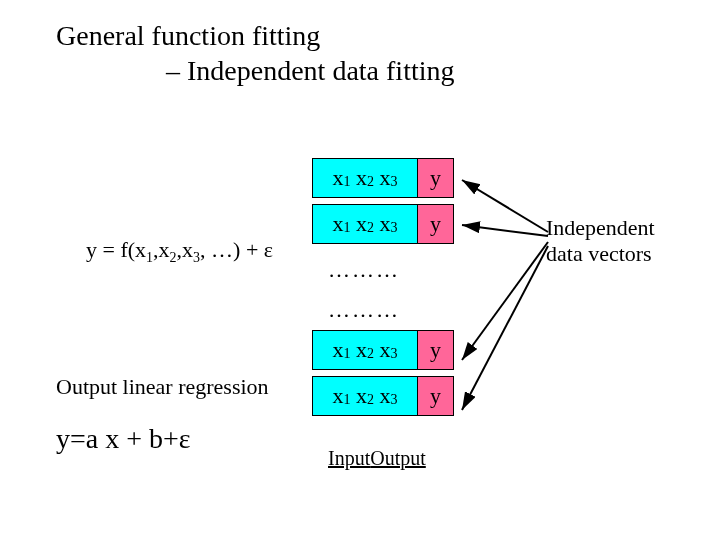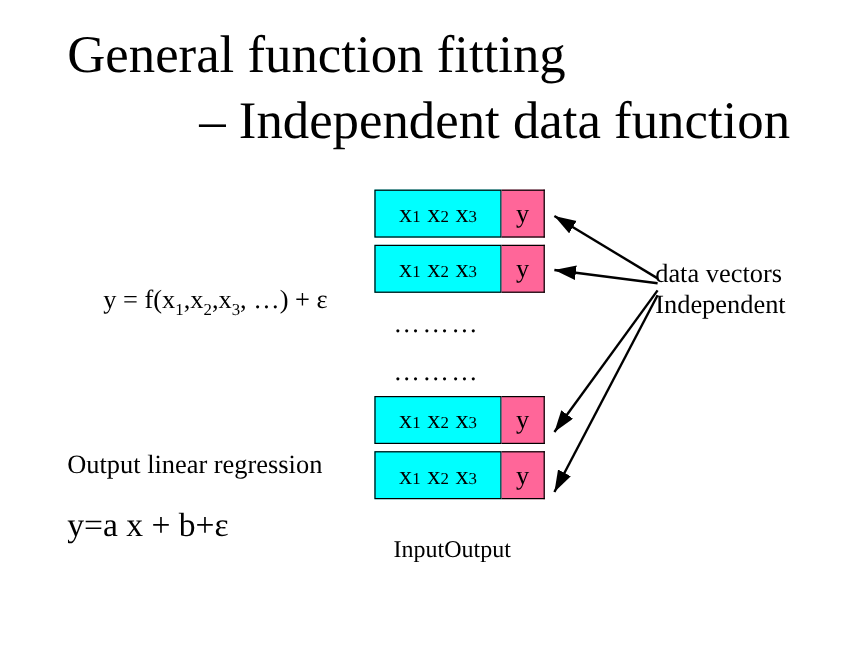--- a/index.html
+++ b/index.html
@@ -10,21 +10,21 @@
     background: #fff;
     font-family: "Times New Roman", Times, serif;
     color: #000;
     position: relative;
     overflow: hidden;
   }
   .title {
     position: absolute;
     left: 56px;
     top: 18px;
-    font-size: 44px;
+    font-size: 28px;
     line-height: 1.25;
   }
   .title .line2 {
     padding-left: 110px;
   }
   .formula {
     position: absolute;
     left: 66px;
     top: 237px;
     font-size: 22px;
@@ -89,20 +89,21 @@
     padding-left: 16px;
     font-size: 22px;
     letter-spacing: 2px;
   }
   .io-labels {
     position: absolute;
     left: 328px;
     top: 447px;
     font-size: 20px;
     display: flex;
+    text-decoration: underline;
   }
   .io-labels .out {
   }
   .side-label {
     position: absolute;
     left: 546px;
     top: 215px;
     font-size: 22px;
     line-height: 1.2;
   }
@@ -113,21 +114,21 @@
     width: 720px;
     height: 540px;
     pointer-events: none;
   }
 </style>
 </head>
 <body>
 
 <div class="title">
   <div>General function fitting</div>
-  <div class="line2">– Independent data function</div>
+  <div class="line2">– Independent data fitting</div>
 </div>
 
 <div class="formula">
   <span>y = f</span><span>(</span><span>x</span><span class="sub">1</span>,<span>x</span><span class="sub">2</span>,<span>x</span><span class="sub">3</span><span>, …</span><span>)</span><span> + ε</span>
 </div>
 
 <div class="example">Output linear regression</div>
 <div class="eqn2">y=a x + b+ε</div>
 
 <div class="table">
@@ -166,22 +167,22 @@
       </div>
   </div>
 </div>
 
 <div class="io-labels">
   <span>Input</span>
   <span class="out">Output</span>
 </div>
 
 <div class="side-label">
+  <div>Independent</div>
   <div>data vectors</div>
-  <div>Independent</div>
 </div>
 
 <svg class="arrows">
   <defs>
     <marker id="ah" markerWidth="10" markerHeight="10" refX="9" refY="3" orient="auto" markerUnits="strokeWidth">
       <path d="M0,0 L9,3 L0,6 Z" fill="#000"></path>
     </marker>
   </defs>
   <line x1="548" y1="232" x2="462" y2="180" stroke="#000" stroke-width="2" marker-end="url(#ah)"></line>
   <line x1="548" y1="236" x2="462" y2="225" stroke="#000" stroke-width="2" marker-end="url(#ah)"></line>

